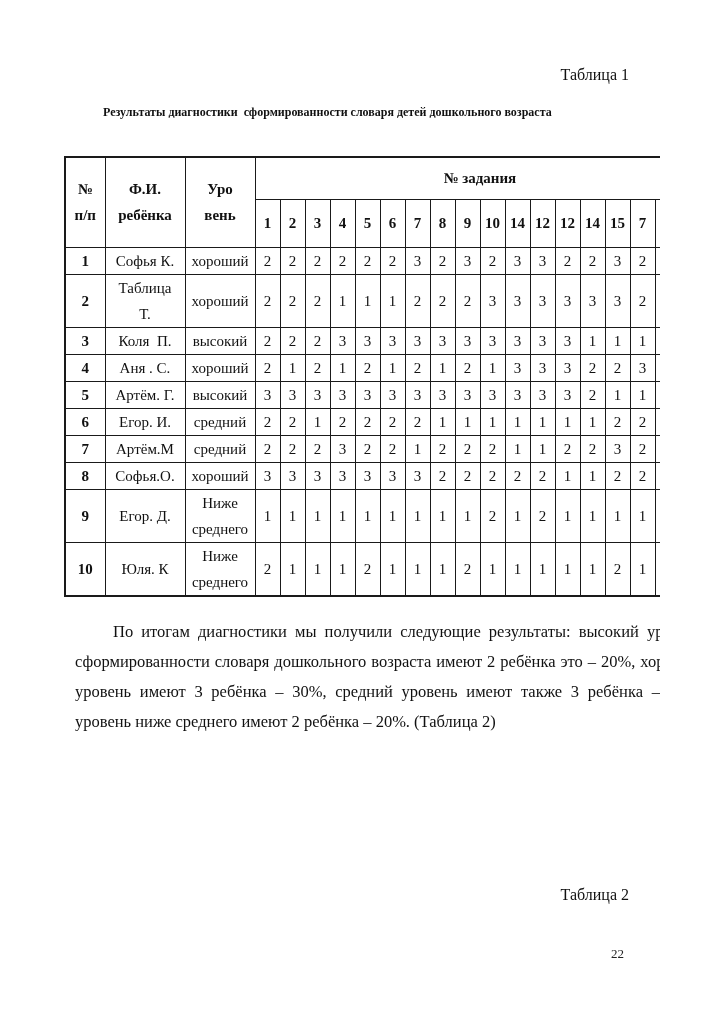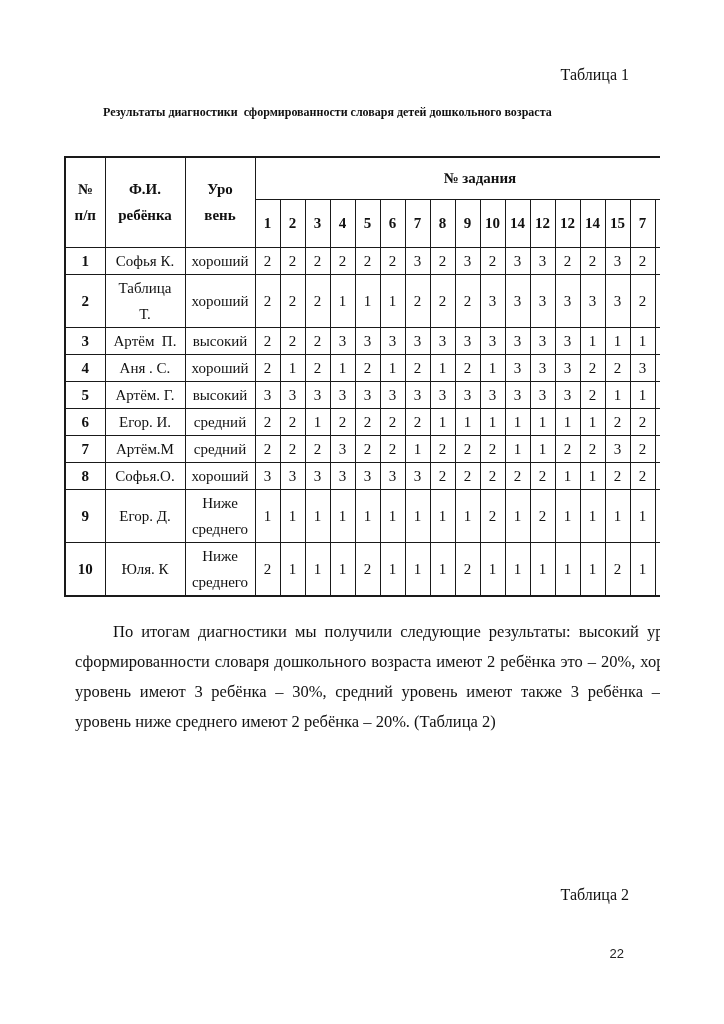--- a/index.html
+++ b/index.html
@@ -64,21 +64,21 @@
     width: 628px;
     font-size: 16.5px;
     line-height: 30px;
     text-align: justify;
     text-indent: 38px;
   }
   .page-number {
     position: absolute;
     right: 36px;
     top: 946px;
-    font-family: Liberation Sans, sans-serif;
+    font-family: Liberation Serif, serif;
     font-size: 13px;
     color: #222222;
   }
 </style>
 </head>
 <body>
 
 <div class="page">
 
   <div class="table-caption caption-1">Таблица 1</div>
@@ -183,21 +183,21 @@
           <td class="score">3</td>
           <td class="score">3</td>
           <td class="score">3</td>
           <td class="score">3</td>
           <td class="score">2</td>
           <td class="score">2</td>
           <td class="score">2</td>
         </tr>
         <tr>
           <td class="row-num">3</td>
-          <td class="child-name">Артём  П.</td>
+          <td class="child-name">Коля  П.</td>
           <td class="level">высокий</td>
           <td class="score">2</td>
           <td class="score">2</td>
           <td class="score">2</td>
           <td class="score">3</td>
           <td class="score">3</td>
           <td class="score">3</td>
           <td class="score">3</td>
           <td class="score">3</td>
           <td class="score">3</td>

